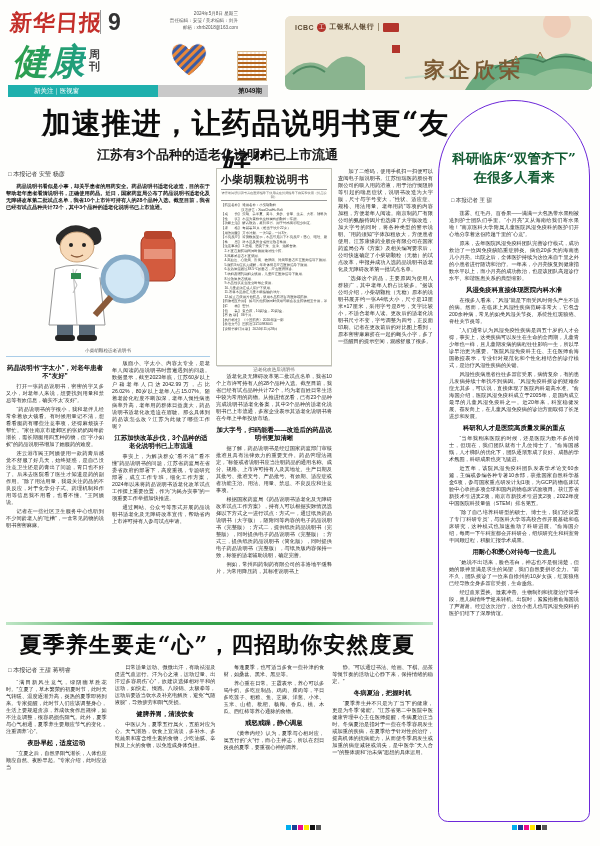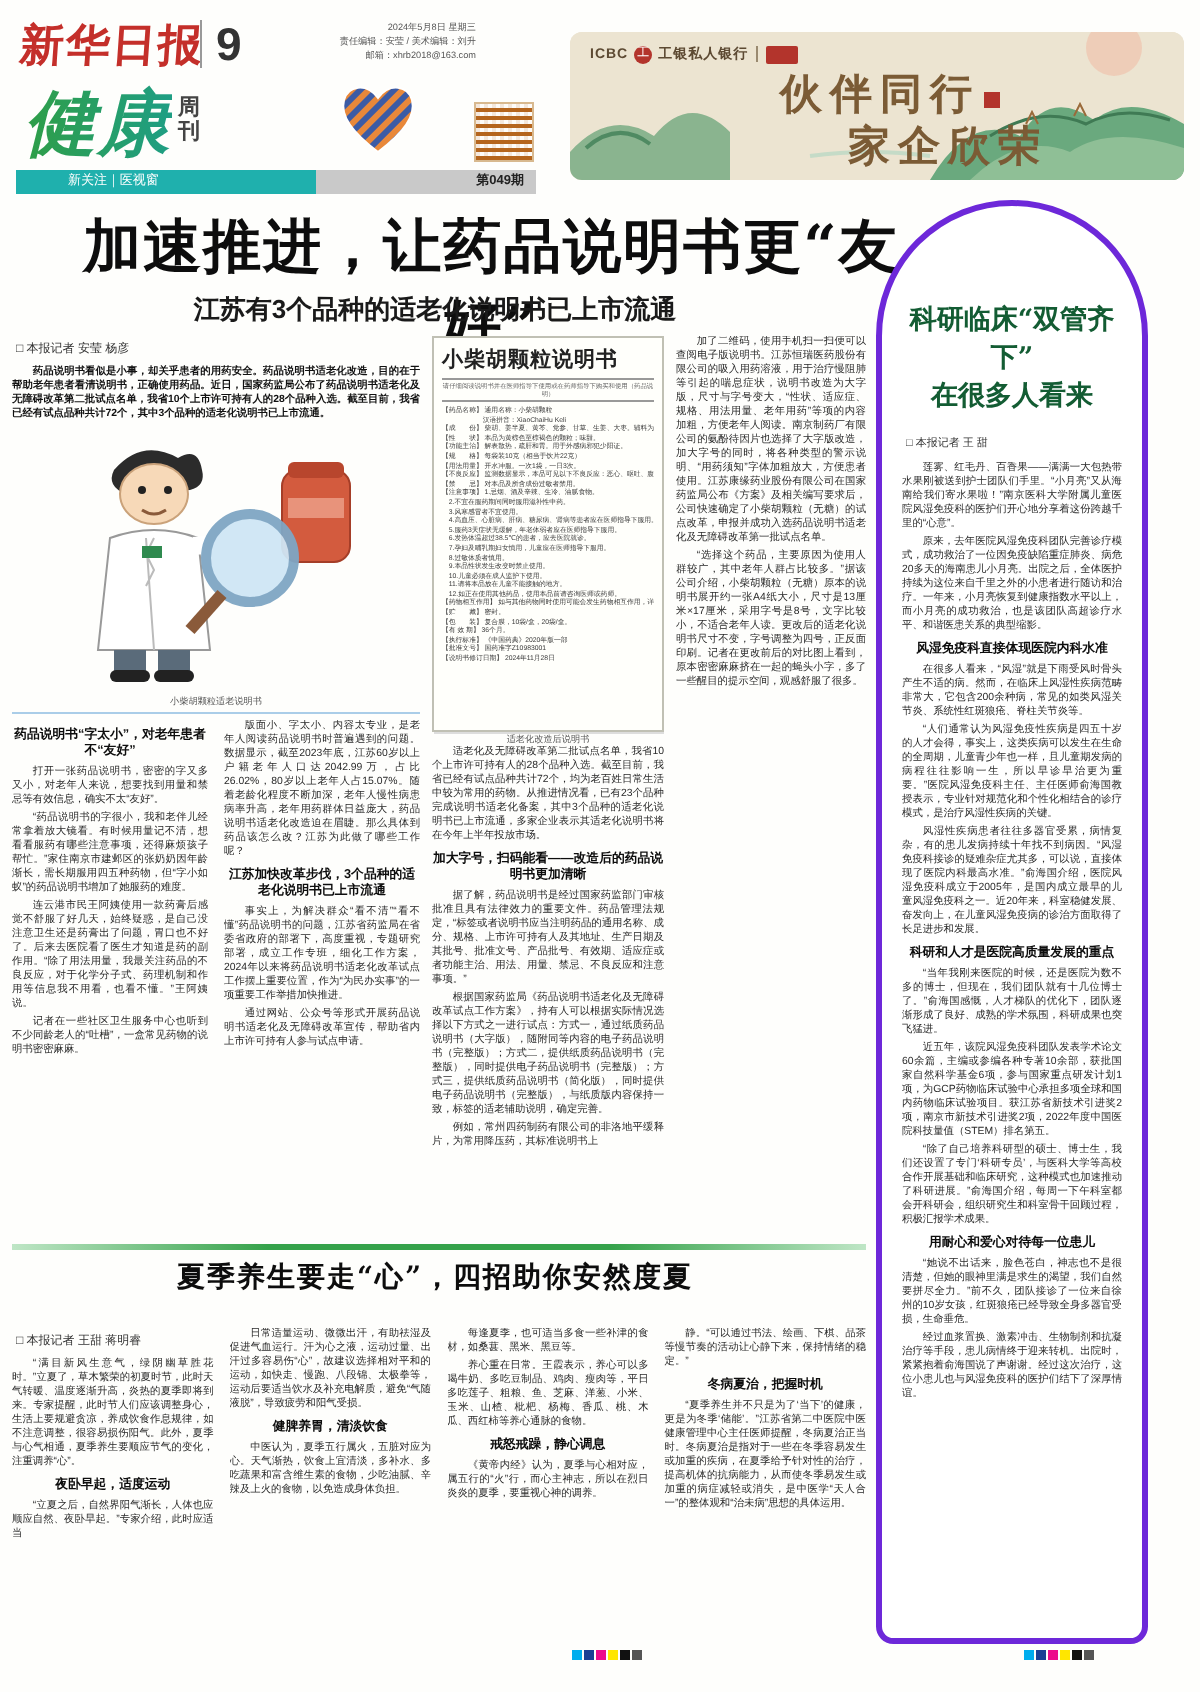--- a/index.html
+++ b/index.html
@@ -66,33 +66,33 @@
             display:flex;flex-direction:column;}
   .sheet{border:1px solid #c0c0b4;background:#fffffb;padding:4px 4px 2px 4px;height:190px;
          overflow:hidden;box-shadow:1px 1px 0 #ddd;}
   .sheet-title{font-family:"DejaVu Serif","Liberation Serif",serif;font-weight:900;
                font-size:10.5px;text-align:left;letter-spacing:.5px;margin-bottom:2px;}
   .sheet-intro{font-size:3.2px;color:#666;border-top:1px solid #999;border-bottom:1px solid #999;
                padding:1px 0;margin-bottom:2px;text-align:center;}
   .sheet-line{font-size:3.4px;line-height:4.6px;color:#3a3a3a;white-space:nowrap;overflow:hidden;}
   .zone-col4{position:absolute;left:338px;top:168px;width:95px;height:452px;overflow:hidden;}
   
-  .green-box{position:absolute;left:438px;top:100px;width:136px;height:722px;
-             border:3px solid #6d28d9;border-radius:78px 78px 10px 10px;background:#fff;
+  .green-box{position:absolute;left:438px;top:100px;width:152px;height:722px;
+             border:1px solid #6d28d9;border-radius:78px 78px 10px 10px;background:#fff;
              padding:30px 10px 8px 10px;box-sizing:border-box;overflow:hidden;}
   .gb-title{font-size:13.5px;font-weight:900;color:#135c33;text-align:center;line-height:19px;
             font-family:"DejaVu Serif","Liberation Serif",serif;margin-top:18px;}
   .gb-byline{font-size:5.5px;color:#333;margin:10px 0 6px 2px;}
   .green-box .subhd{color:#0d0d0d;}
   
   .green-divider{position:absolute;left:6px;top:622px;width:427px;height:3px;
                  background:linear-gradient(90deg,#bfe6c6,#35a24a 30%,#35a24a 70%,#bfe6c6);}
   .bottom-headline{position:absolute;left:0;top:630px;width:435px;text-align:center;
                    font-family:"DejaVu Serif","Liberation Serif",serif;font-weight:900;
-                   font-size:14px;color:#0d0d0d;letter-spacing:1px;}
+                   font-size:22px;color:#0d0d0d;letter-spacing:1px;}
   .bottom-cols{position:absolute;left:6px;top:664px;width:427px;height:156px;display:flex;
                gap:8px;overflow:hidden;}
   .bottom-cols>div{flex:1;overflow:hidden;}
   
   .regmarks{position:absolute;display:flex;gap:1px;}
   .regmarks span{width:5px;height:5px;display:inline-block;}
   .rm1{left:286px;top:825px;} .rm2{left:512px;top:825px;}
 </style>
 </head>
 <body>
@@ -148,21 +148,21 @@
       <path d="M120 62 Q150 58 180 62" stroke="#bcd8c4" stroke-width="2" fill="none" opacity=".8"></path>
     </svg>
     <div class="ad-bankrow">
       <span class="icbc-txt">ICBC</span>
       <span class="icbc-mark">工</span>
       <span class="icbc-txt">工银私人银行</span>
       <span class="ad-div"></span>
       <span class="ad-seal"></span>
     </div>
     <div class="slogan">
-      <div class="l1"><span>伙伴同行</span><span class="mini-seal"></span></div>
+      <div class="l1"><span class="mini-seal"></span></div>
       <div class="l2">家企欣荣</div>
     </div>
   </div>
 
   <div class="headline">加速推进，让药品说明书更“友好”</div>
   <div class="subheadline">江苏有3个品种的适老化说明书已上市流通</div>
 
   <div class="zone-left">
     <div class="byline">□ 本报记者 安莹 杨彦</div>
     <div class="para lead" style="text-indent:2em">药品说明书看似是小事，却关乎患者的用药安全。药品说明书适老化改造，目的在于帮助老年患者看清说明书，正确使用药品。近日，国家药监局公布了药品说明书适老化及无障碍改革第二批试点名单，我省10个上市许可持有人的28个品种入选。截至目前，我省已经有试点品种共计72个，其中3个品种的适老化说明书已上市流通。</div>

